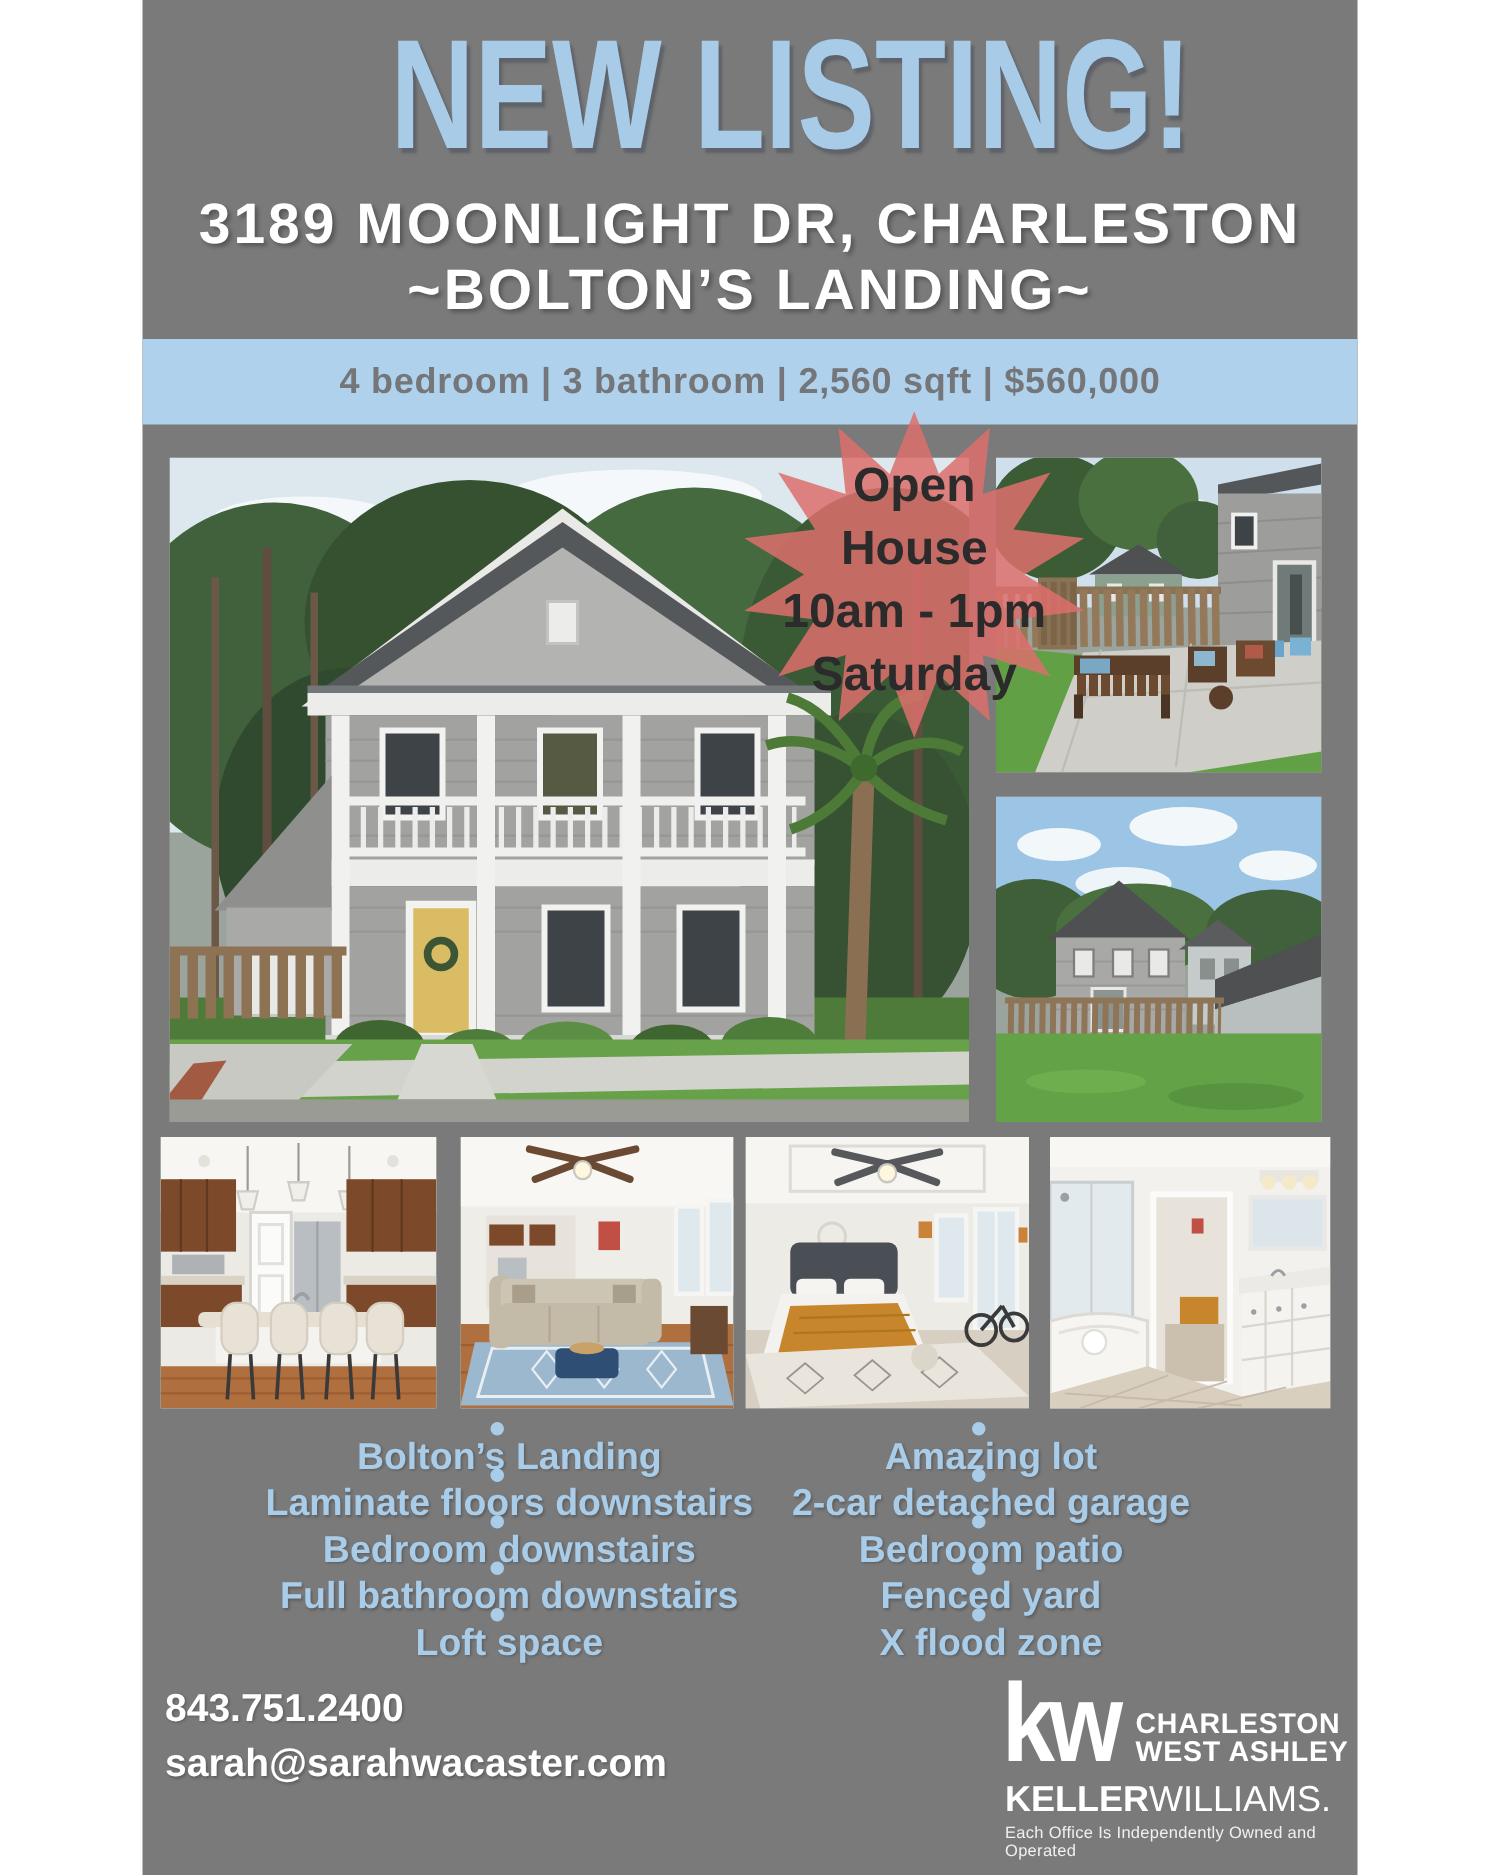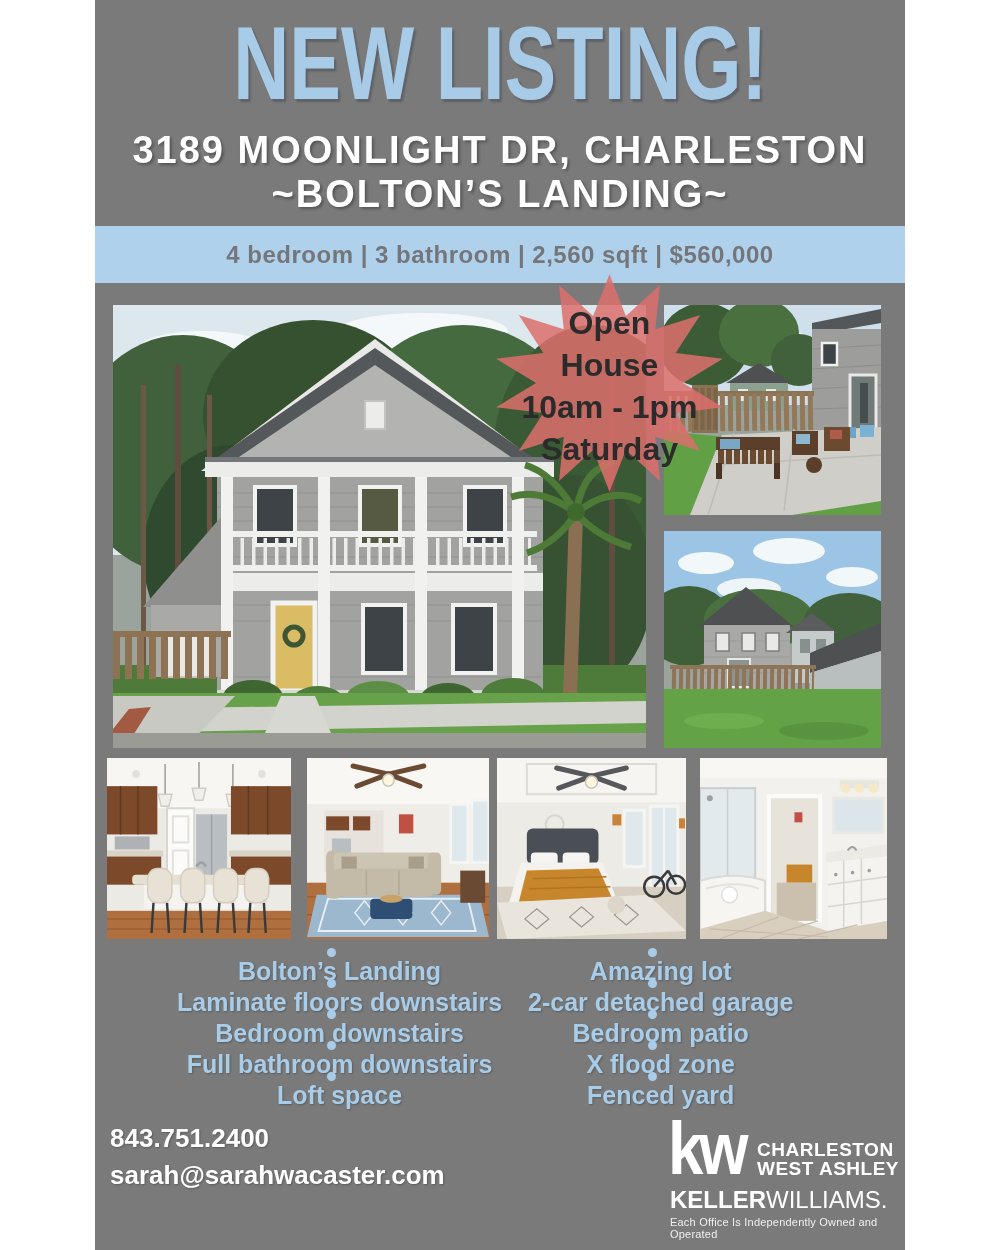--- a/index.html
+++ b/index.html
@@ -3,21 +3,21 @@
 <meta charset="utf-8">
 <style>
   html,body{margin:0;padding:0;background:#ffffff;}
   .canvas{position:relative;width:1000px;height:1250px;background:#ffffff;overflow:hidden;
           font-family:"Liberation Sans",sans-serif;}
   .flyer{position:absolute;left:95px;top:0;width:810px;height:1250px;background:#7a7a7a;overflow:hidden;}
 
   
   .title{position:absolute;left:0;top:12px;width:810px;margin:0;text-align:center;
          font-weight:bold;font-size:102px;line-height:1.0;color:#a8cce8;
-         text-shadow:3px 3px 2px rgba(45,55,75,.35);}
+         text-shadow:3px 3px 2px rgba(45,55,75,.35);padding-left:27px;}
   .title .cond{display:inline-block;transform:scale(.76,1.02);transform-origin:center;}
   .address{position:absolute;left:0;top:128px;width:810px;text-align:center;color:#ffffff;
            font-weight:bold;font-size:38px;line-height:44px;letter-spacing:2px;
            text-shadow:2px 2px 3px rgba(0,0,0,.3);}
 
   
   .info-bar{position:absolute;left:0;top:226px;width:810px;height:57px;background:#b0d1ec;
             display:flex;align-items:center;justify-content:center;z-index:1;}
   .info-bar span{font-weight:bold;font-size:24px;color:#74767a;letter-spacing:.5px;}
 
@@ -494,25 +494,25 @@
         <li>
             <span class="dot"></span>
             <span>2-car detached garage</span>
           </li>
         <li>
             <span class="dot"></span>
             <span>Bedroom patio</span>
           </li>
         <li>
             <span class="dot"></span>
+            <span>Fenced yard</span>
+          </li>
+        <li>
+            <span class="dot"></span>
             <span>X flood zone</span>
-          </li>
-        <li>
-            <span class="dot"></span>
-            <span>Fenced yard</span>
           </li>
       </ul>
     </div>
 
     <div class="contact">
       <div>843.751.2400</div>
       <div>sarah@sarahwacaster.com</div>
     </div>
 
 

